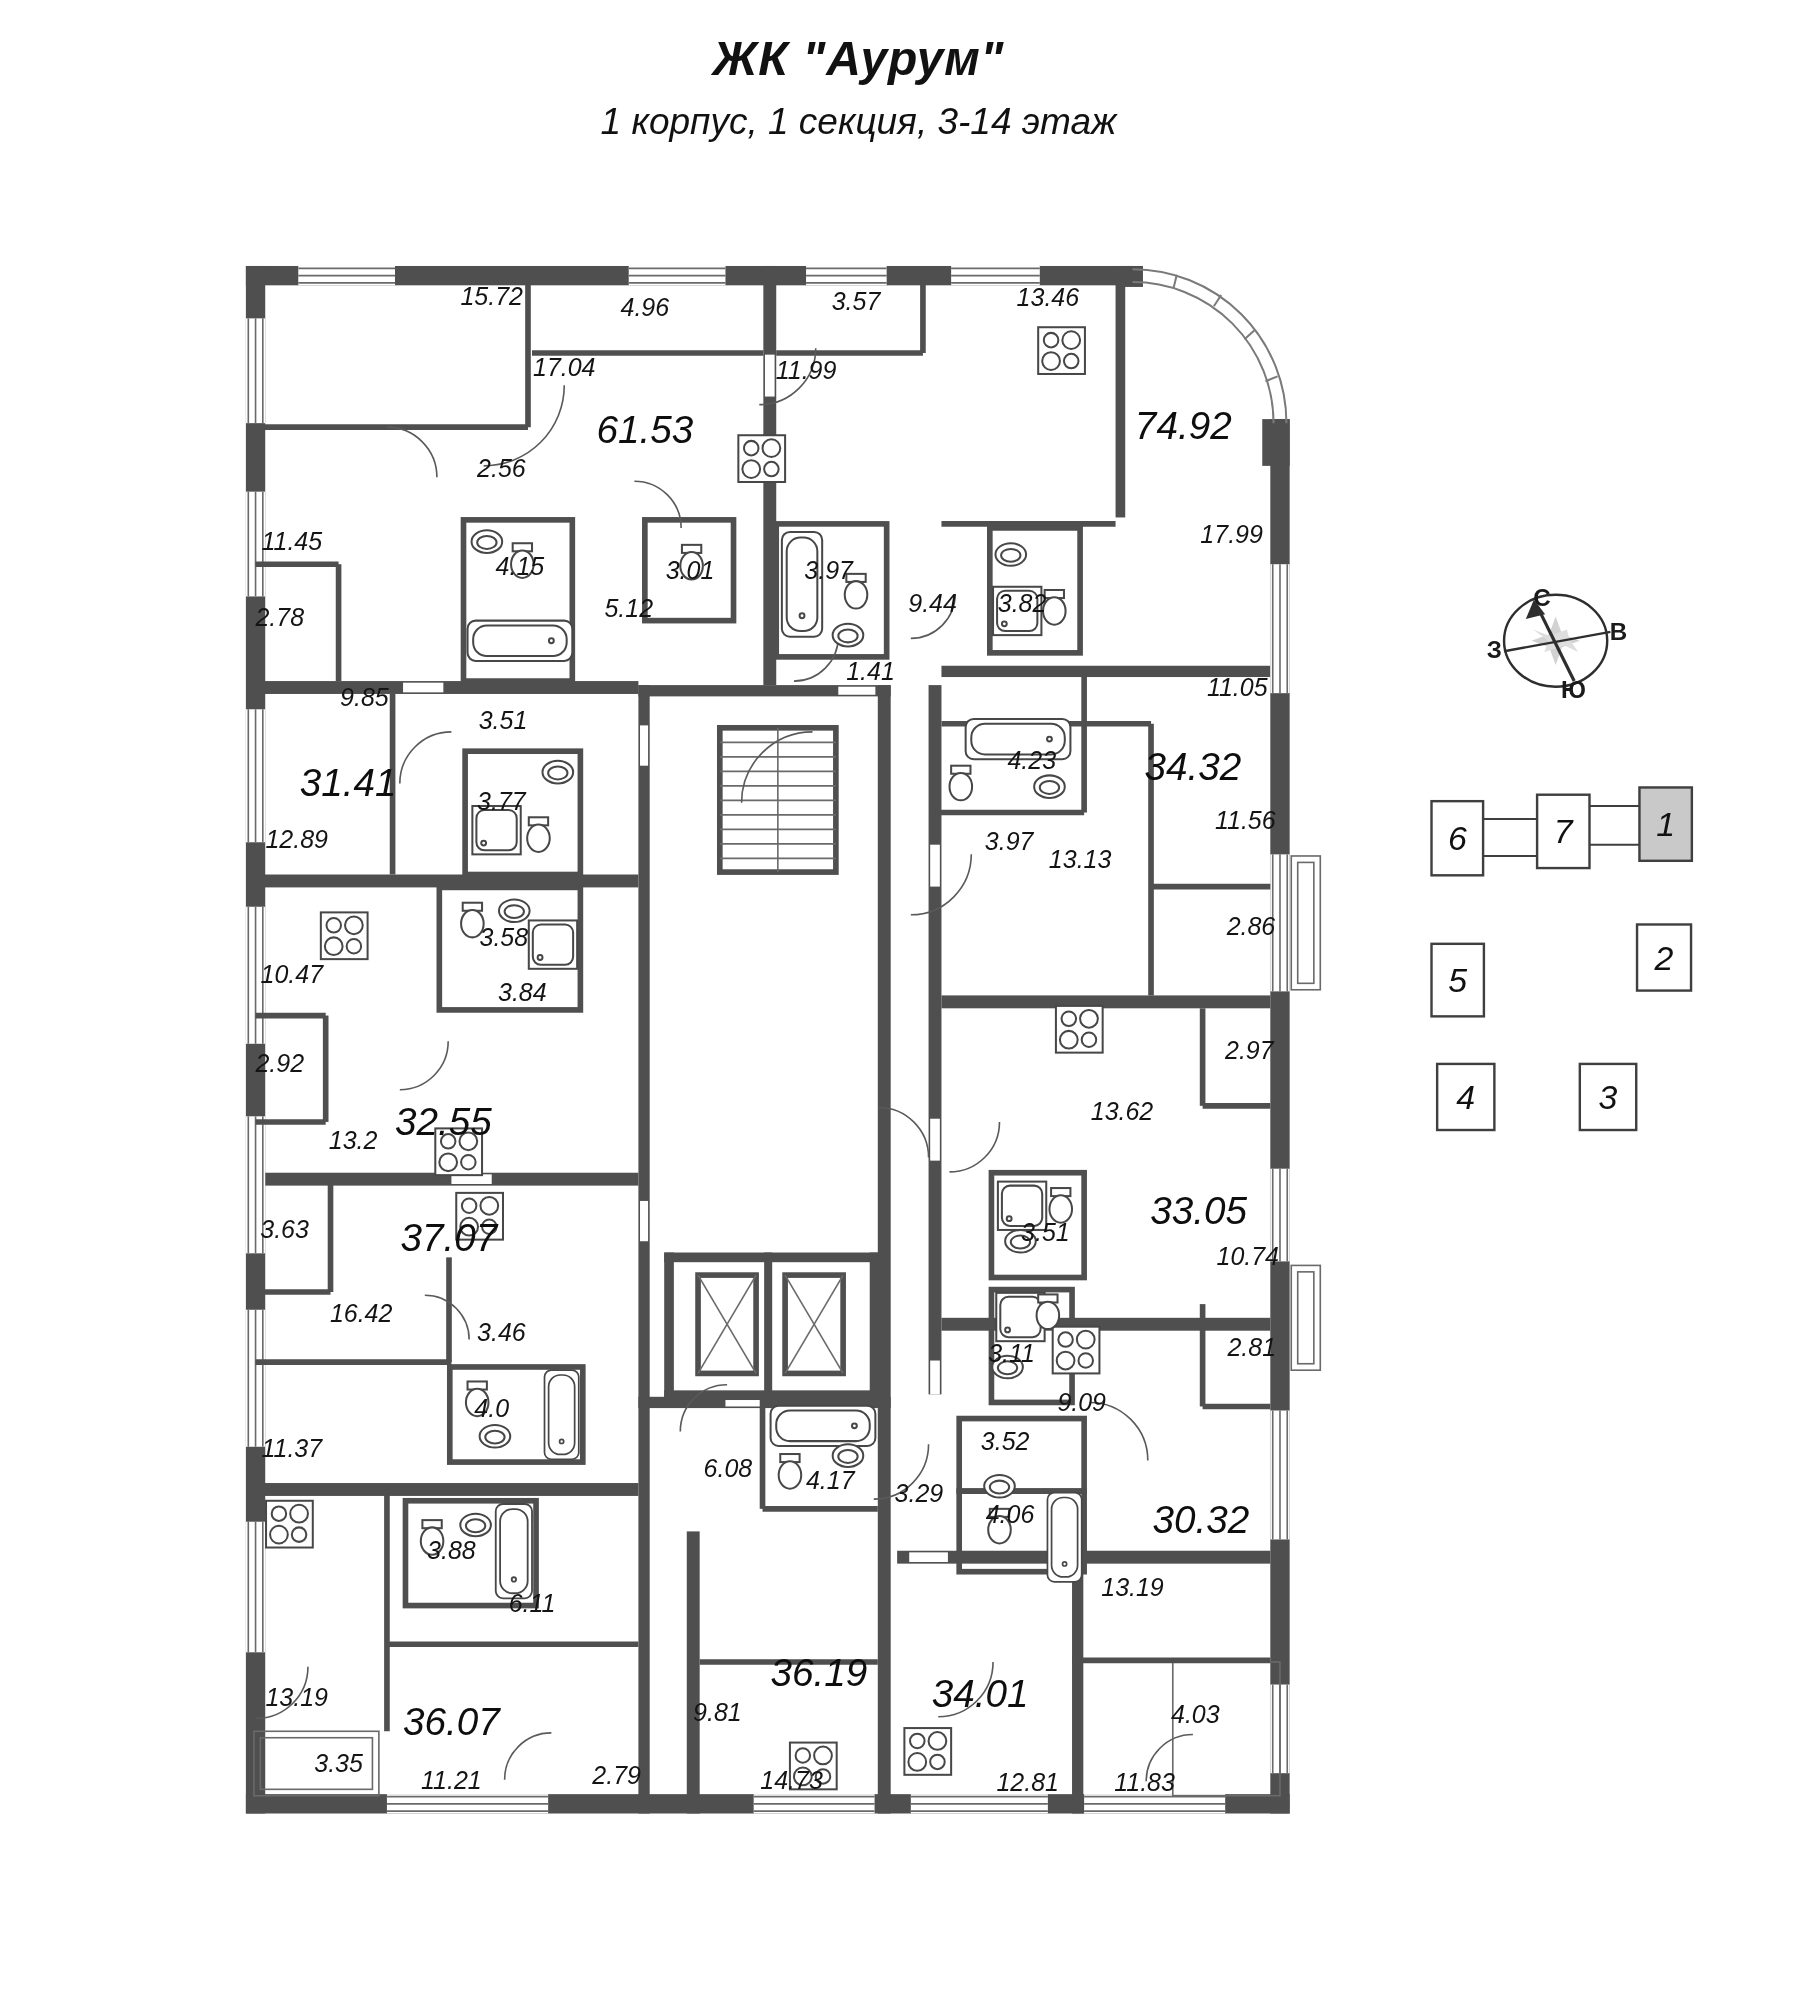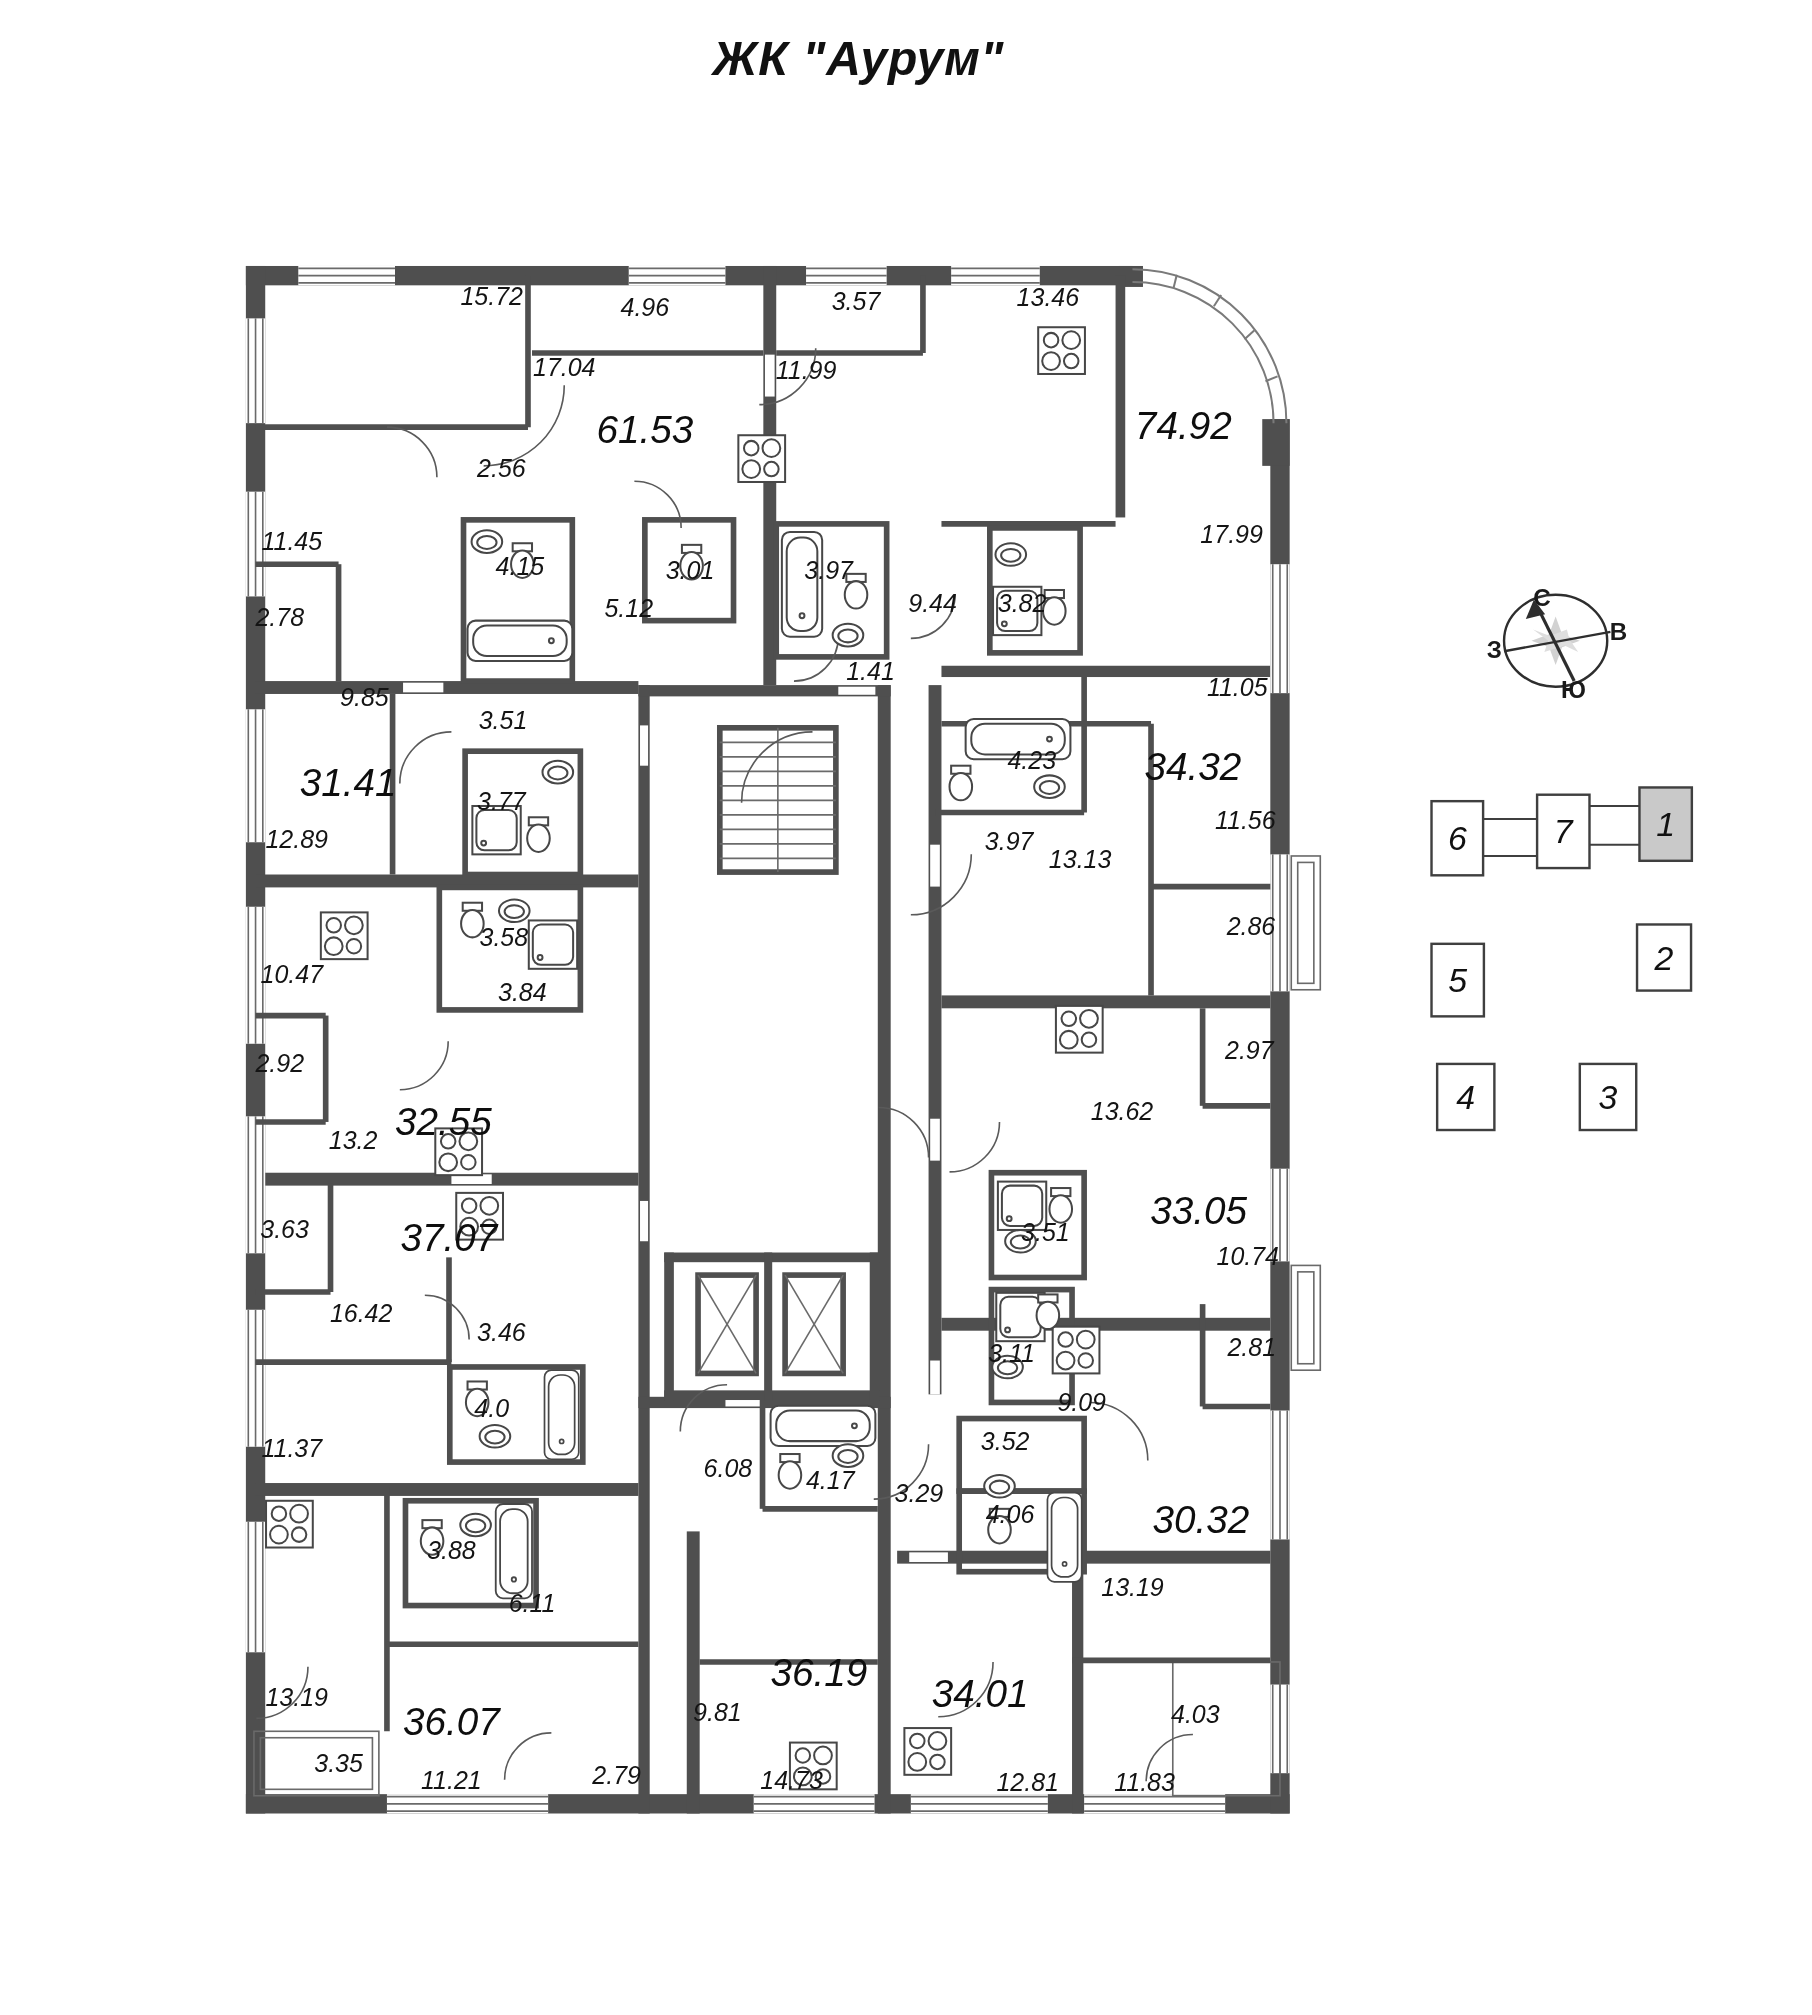--- a/index.html
+++ b/index.html
@@ -22,20 +22,21 @@
   .key-box.highlighted{fill:#c9c9c9;}
   .key-num{font-family:"Liberation Sans",sans-serif;font-size:42px;font-style:italic;fill:#111;text-anchor:middle;}
   .keyline{stroke:#3f3f3f;stroke-width:2.5;}
 </style>
 </head>
 <body>
 
 <div id="page">
   <div id="header">
     <div id="plan-title">ЖК "Аурум"</div>
+    <div id="plan-subtitle">1 корпус, 1 секция, 3-14 этаж</div>
   </div>
 
   <svg id="plan-svg" width="1812" height="2015" viewBox="0 0 2248 2500">
 
     <defs>
       <g id="stove">
         <rect x="0" y="0" width="58" height="58" class="fixture"></rect>
         <circle cx="16" cy="16" r="9" class="fixture"></circle>
         <circle cx="41" cy="16" r="11" class="fixture"></circle>
         <circle cx="16" cy="42" r="11" class="fixture"></circle>

